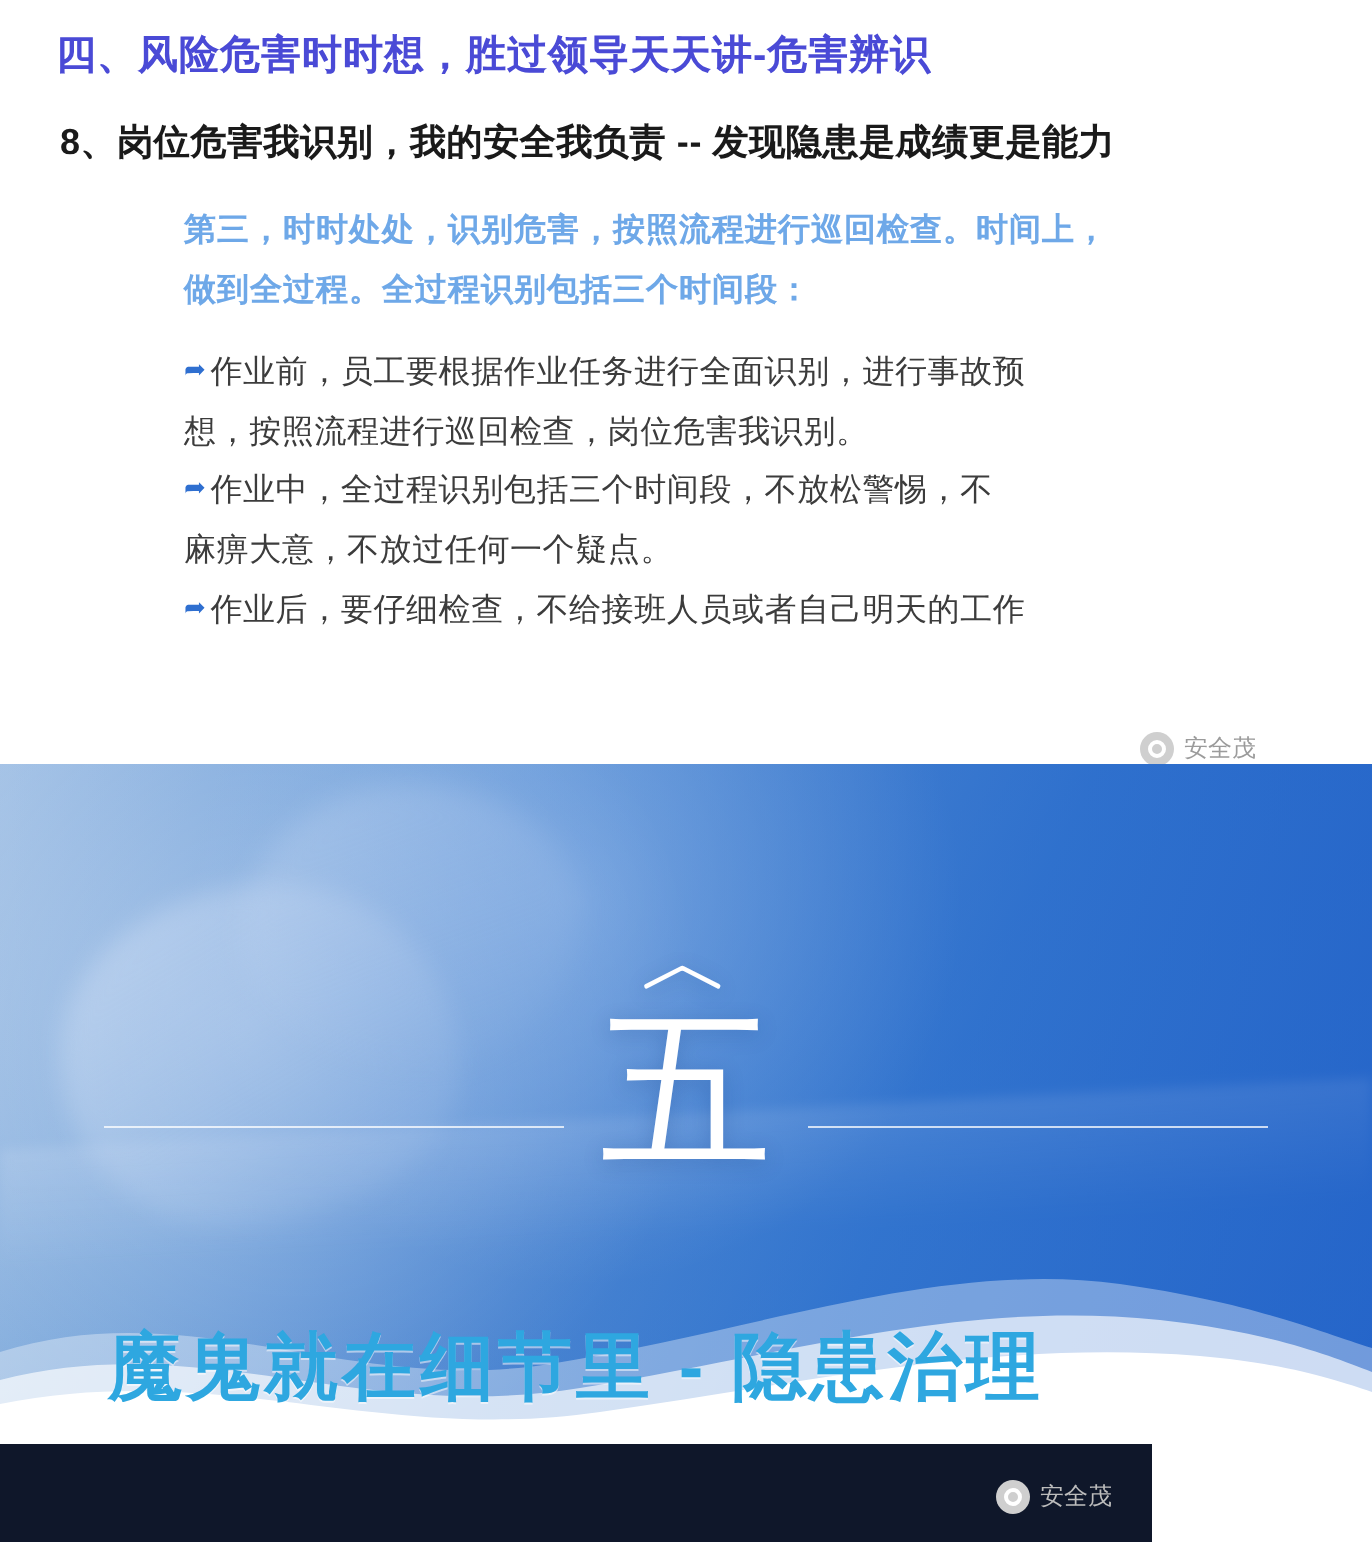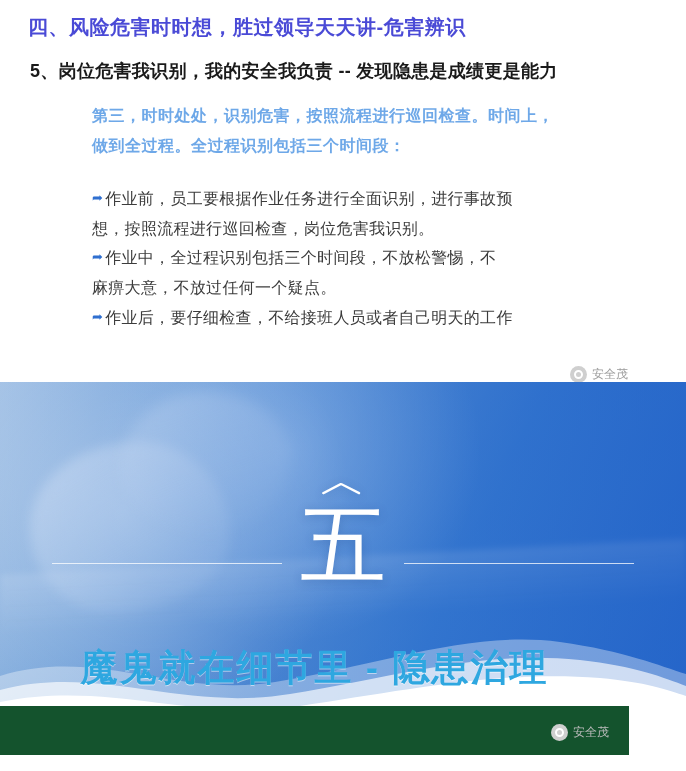--- a/index.html
+++ b/index.html
@@ -48,21 +48,21 @@
 
   .lead-para {
     color: #6ea8e8;
     font-size: 16px;
     font-weight: bold;
     line-height: 1.85;
     letter-spacing: 0.5px;
   }
 
   .bullets {
-    margin-top: 24px;
+    margin-top: 12px;
   }
 
   .bullet-line {
     color: #3c3c3c;
     font-size: 16px;
     line-height: 1.85;
     letter-spacing: 0.3px;
     text-indent: 0;
   }
 
@@ -206,24 +206,24 @@
     position: absolute;
     left: 0;
     bottom: 0;
     width: 686px;
     height: 120px;
   }
 
   .bottom-caption {
     position: absolute;
     left: 0;
-    top: 706px;
-    width: 629px;
+    top: 722px;
+    width: 576px;
     height: 49px;
-    background: #14532d;
+    background: #0f172a;
   }
   .caption-text {
     position: absolute;
     left: 0;
     right: 0;
     top: -63px;
     text-align: center;
     color: #2ea7e0;
     font-size: 37px;
     font-weight: bold;
@@ -231,21 +231,21 @@
     text-shadow: 0 1px 0 rgba(255,255,255,0.5);
   }
 </style>
 </head>
 <body>
 
 <div class="top-section">
 
   <div class="section-heading">四、风险危害时时想，胜过领导天天讲-危害辨识</div>
 
-  <div class="sub-heading">5、岗位危害我识别，我的安全我负责 -- 发现隐患是成绩更是能力</div>
+  <div class="sub-heading">8、岗位危害我识别，我的安全我负责 -- 发现隐患是成绩更是能力</div>
 
   <div class="body-block">
 
     <div class="lead-para">
       <div>第三，时时处处，识别危害，按照流程进行巡回检查。时间上，</div>
       <div>做到全过程。全过程识别包括三个时间段：</div>
     </div>
 
     <div class="bullets">
 

